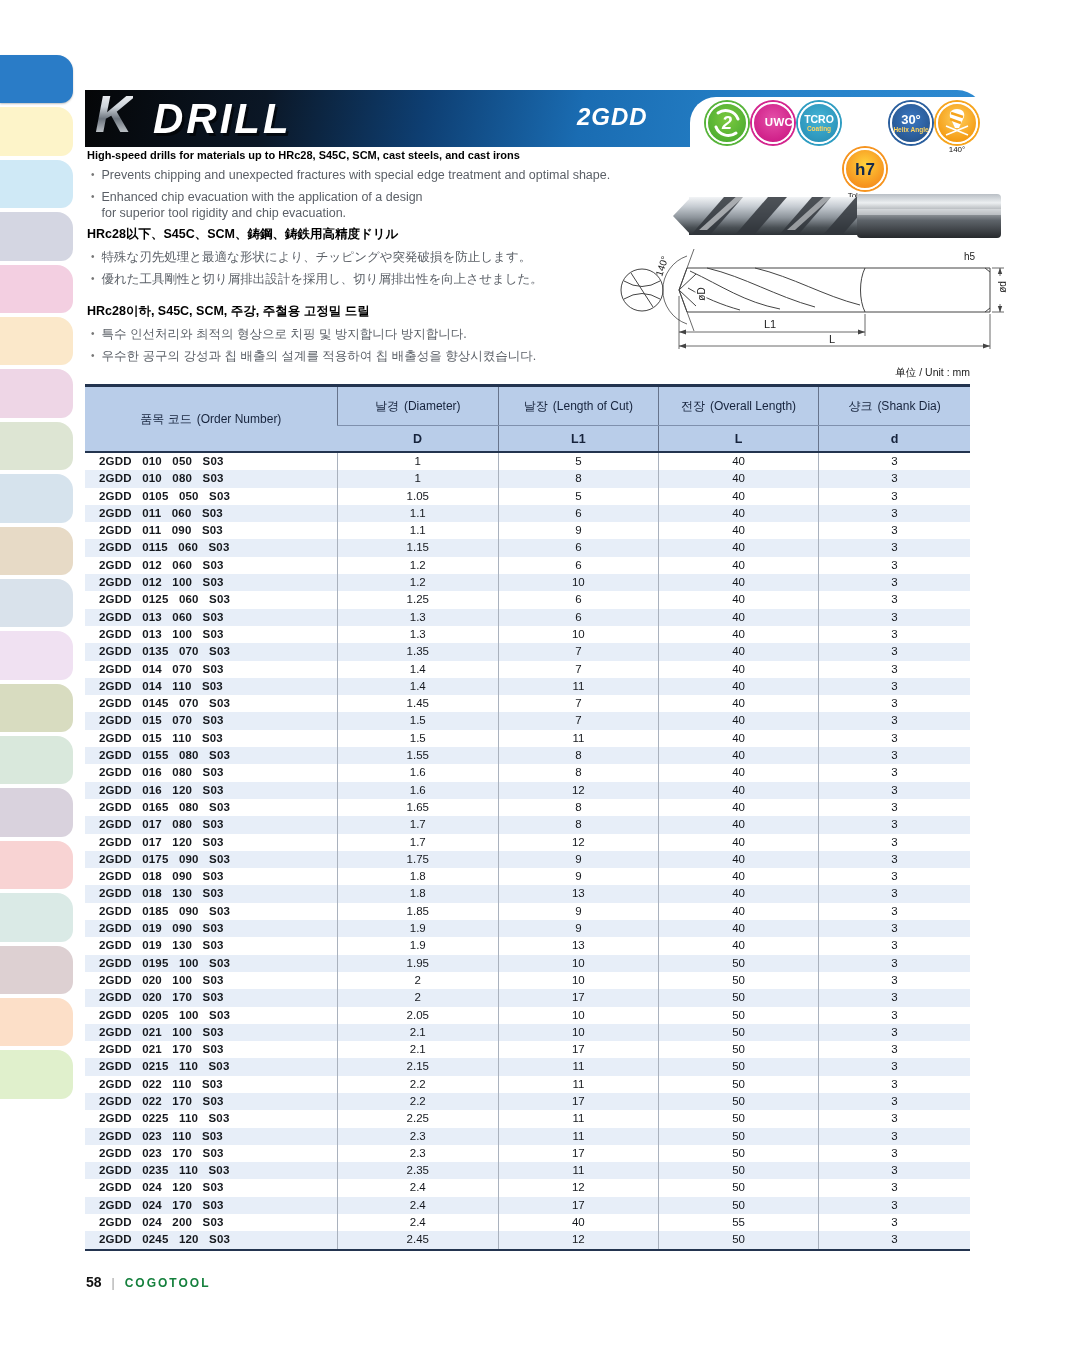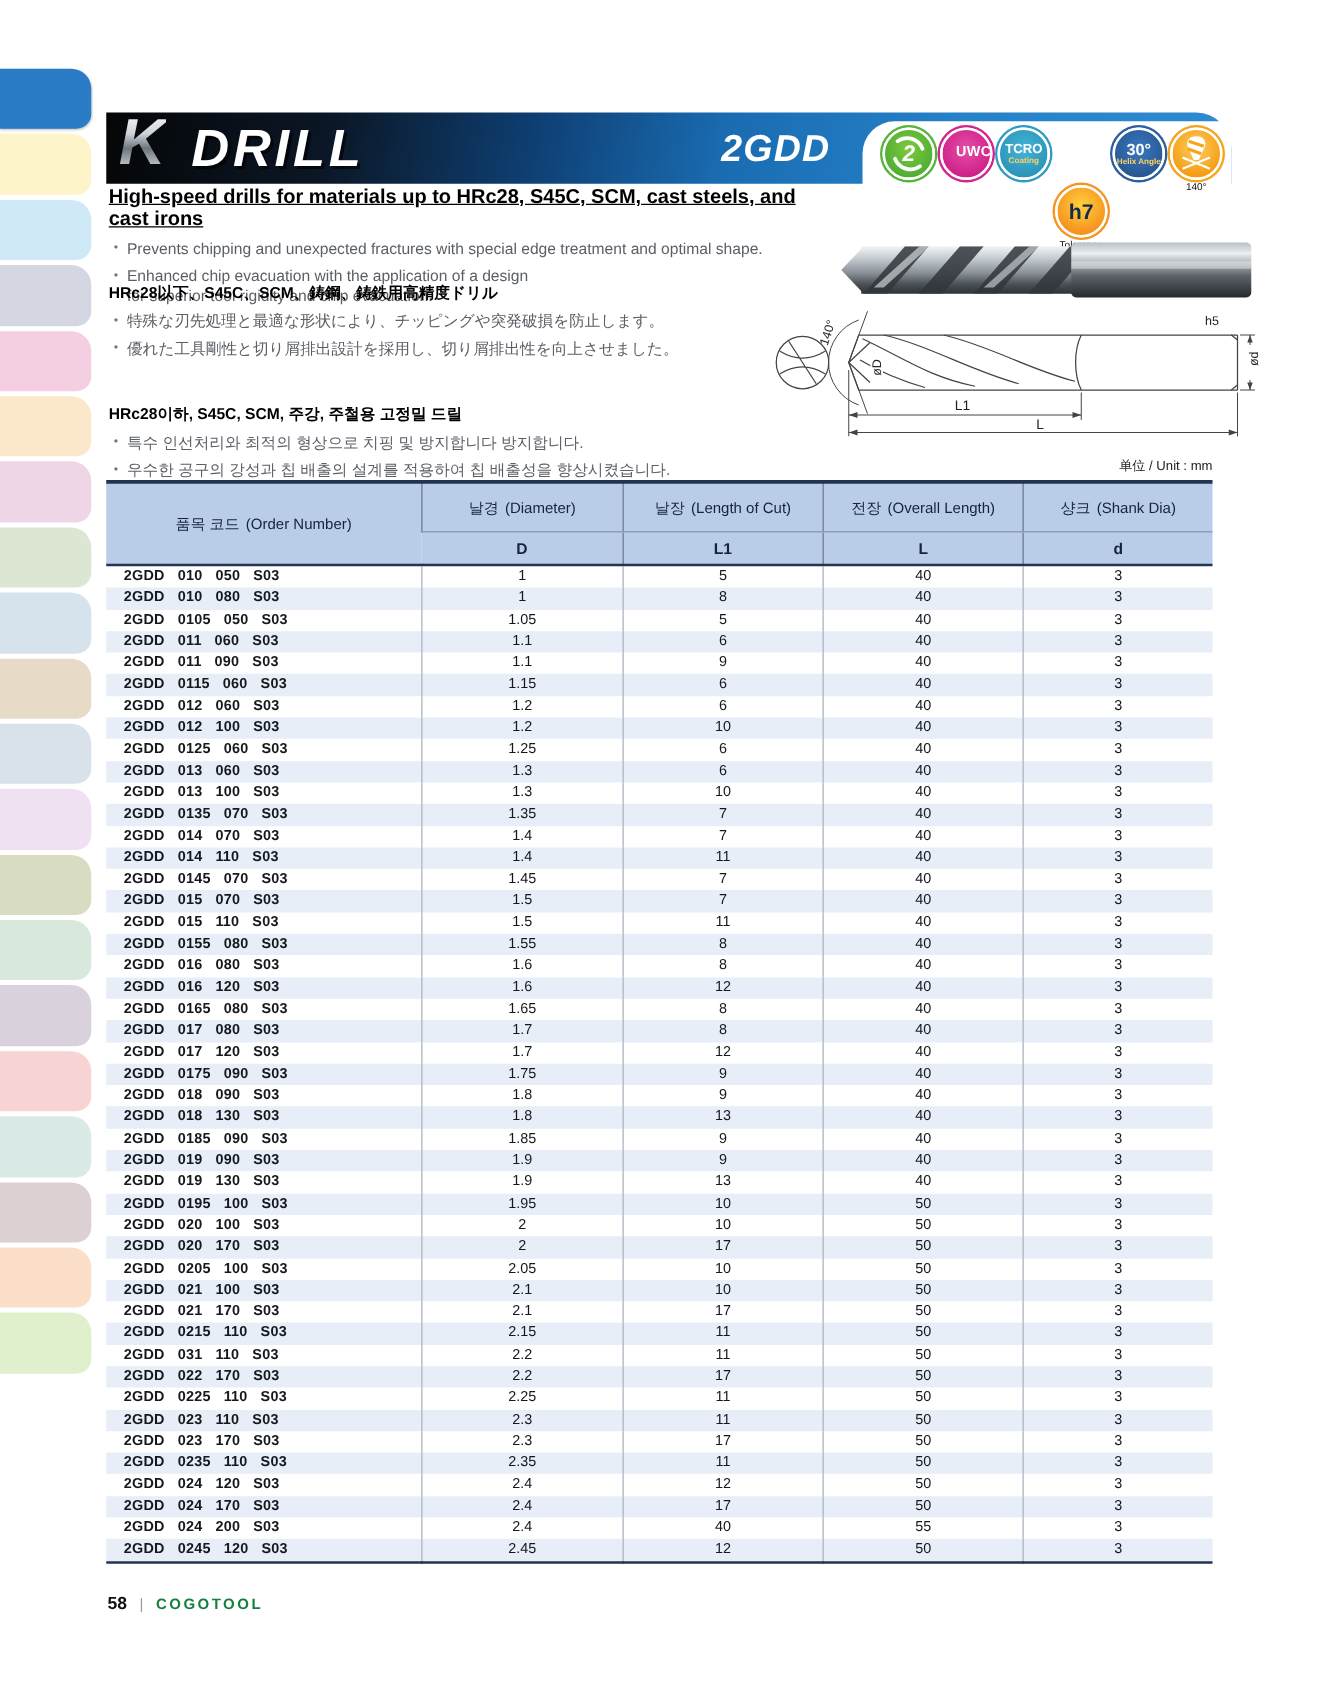--- a/index.html
+++ b/index.html
@@ -22,21 +22,21 @@
     background:linear-gradient(180deg,#ffffff 5%,#cdd3d9 38%,#6d757e 58%,#eef1f3 95%);
     -webkit-background-clip:text;background-clip:text;color:transparent;
     text-shadow:none;line-height:60px;
   }
   .drill-word{
     position:absolute;left:68px;top:5px;font-size:42px;font-style:italic;font-weight:900;
     color:#fff;letter-spacing:3px;line-height:48px;
     text-shadow:2.5px 2.5px 0 rgba(0,0,0,.6);
   }
   .series-label{
-    position:absolute;left:492px;top:13px;font-size:30px;font-style:italic;font-weight:900;color:#fff;letter-spacing:1px;
+    position:absolute;left:492px;top:13px;font-size:24px;font-style:italic;font-weight:900;color:#fff;letter-spacing:1px;
   }
   .badge-plate{
     position:absolute;left:605px;top:7px;width:295px;height:66px;background:#fff;
     border-top-left-radius:26px;
   }
   .badge-row{display:flex;padding:3px 0 0 14px;}
   .badge-wrap{width:46px;text-align:center;position:relative;}
   .badge{
     width:38px;height:38px;border-radius:50%;margin:2px auto 0;border:2.5px solid #fff;
     display:flex;flex-direction:column;align-items:center;justify-content:center;color:#fff;position:relative;
@@ -53,23 +53,23 @@
   .b-h7{background:radial-gradient(circle at 50% 38%,#ffd23c,#f6921e 72%);box-shadow:0 0 0 2px #f6941f;margin-top:48px;}
   .b-h7 .big{font-size:17px;color:#13294d;}
   .b-helix{background:radial-gradient(circle at 50% 40%,#3a77c2,#27568f 78%);box-shadow:0 0 0 2px #2b5f9e;}
   .b-helix .big{font-size:13px;}
   .b-point{background:radial-gradient(circle at 50% 38%,#ffcf5d,#f49b13 75%);box-shadow:0 0 0 2px #f6a41c;}
   .swoosh{position:absolute;inset:0;}
   
   .desc{position:absolute;left:87px;width:560px;}
   .desc-title{font-weight:700;color:#000;}
   .desc-en{top:149px;}
-  .desc-en .desc-title{font-size:16px;text-decoration:underline;}
+  .desc-en .desc-title{font-size:11px;}
   .desc-jp{top:226px;}
-  .desc-kr{top:303px;margin-top:20px;}
+  .desc-kr{top:303px;}
   .desc-jp .desc-title,.desc-kr .desc-title{font-size:12.5px;}
   .bullet{display:flex;color:#5a5f66;font-size:12.5px;line-height:16px;margin-top:6px;white-space:pre-line;}
   .bullet::before{content:"•";color:#777;margin:0 7px 0 4px;font-size:10px;line-height:16px;}
   
   .drill-photo{position:absolute;left:668px;top:190px;width:337px;height:52px;}
   .tech-drawing{position:absolute;left:612px;top:246px;width:398px;height:108px;}
   .tech-drawing text{font-family:"Liberation Sans",sans-serif;fill:#222;}
   
   .unit-note{position:absolute;left:85px;top:366px;width:885px;text-align:right;font-size:10.5px;color:#222;}
   .catalog{position:absolute;left:85px;top:384px;width:885px;border-collapse:collapse;table-layout:fixed;
@@ -553,21 +553,21 @@
         <td class="c-num">3</td>
       </tr>
       <tr>
         <td class="c-order">2GDD 0215 110 S03</td>
         <td class="c-num">2.15</td>
         <td class="c-num">11</td>
         <td class="c-num">50</td>
         <td class="c-num">3</td>
       </tr>
       <tr>
-        <td class="c-order">2GDD 031 110 S03</td>
+        <td class="c-order">2GDD 022 110 S03</td>
         <td class="c-num">2.2</td>
         <td class="c-num">11</td>
         <td class="c-num">50</td>
         <td class="c-num">3</td>
       </tr>
       <tr>
         <td class="c-order">2GDD 022 170 S03</td>
         <td class="c-num">2.2</td>
         <td class="c-num">17</td>
         <td class="c-num">50</td>

